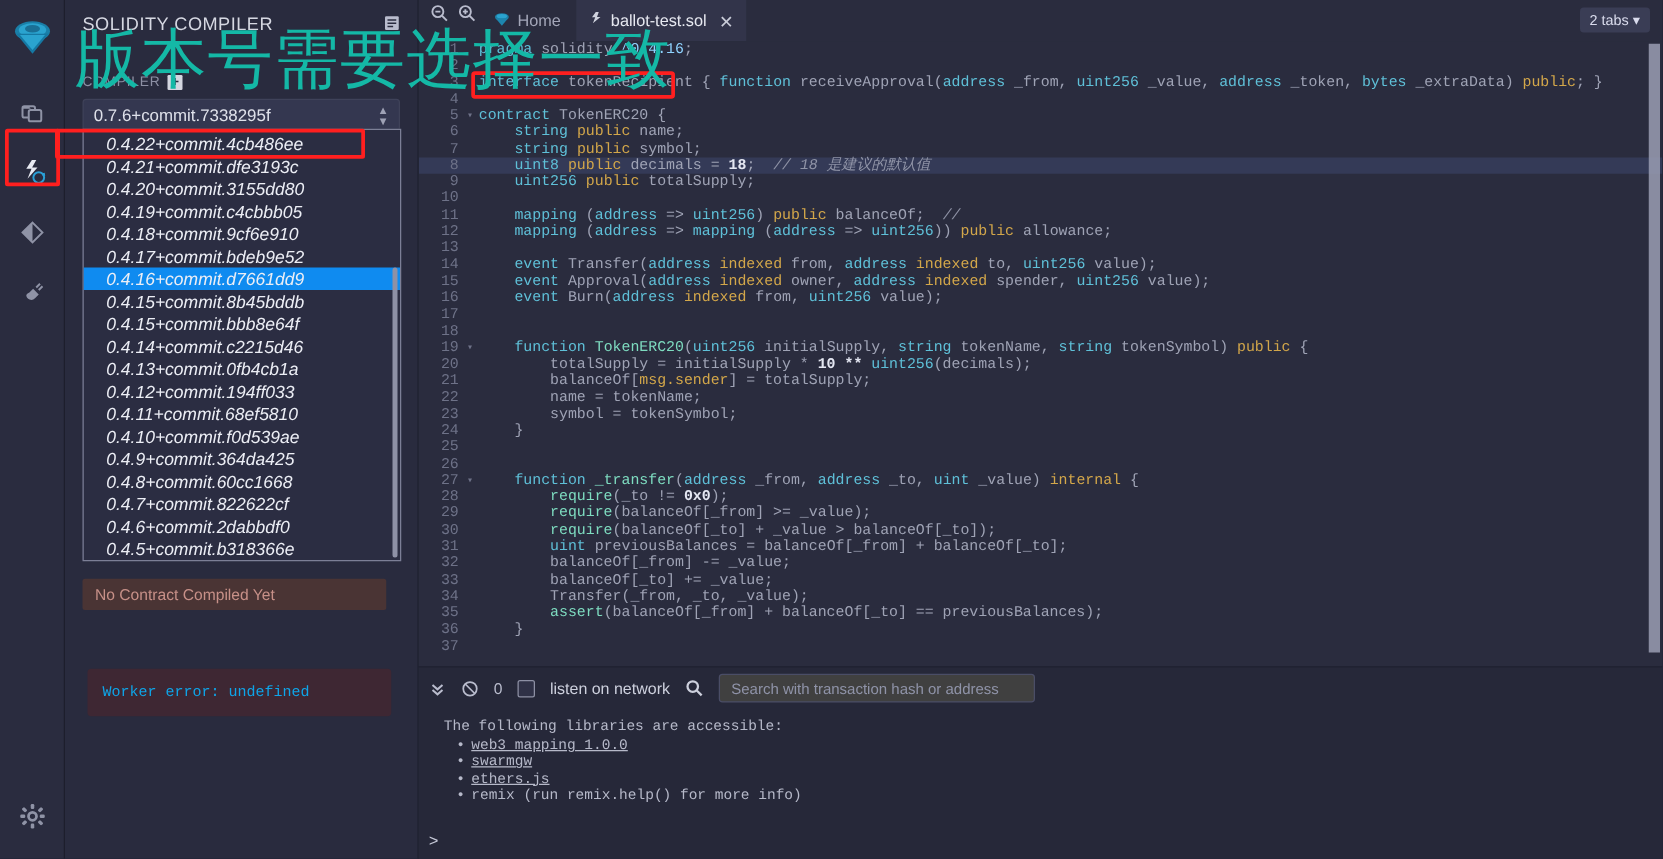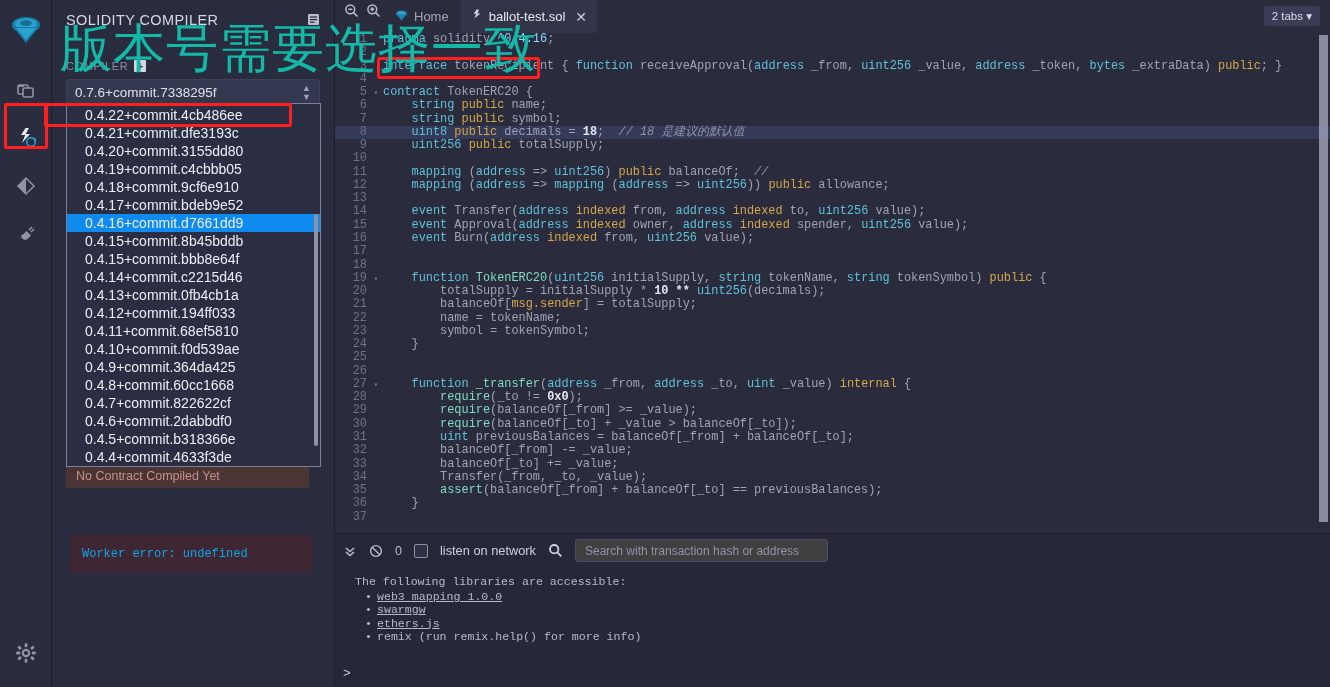--- a/index.html
+++ b/index.html
@@ -69,21 +69,21 @@
   .select-arrows div { line-height: 9px; }
 
   
   .dropdown {
     position: absolute; left: 14px; top: 103px; width: 255px;
     background: #2b2d42; border: 1px solid #7c7f96;
     z-index: 40; padding: 2px 0 0 0;
   }
   .dd-item {
     color: #eceef5; font-size: 14px; padding: 2px 0 2px 18px;
-    height: 18px; line-height: 15px; white-space: nowrap; cursor: pointer;
+    height: 18px; line-height: 15px; white-space: nowrap; cursor: pointer; font-style: italic;
   }
   .dd-item.selected { background: #0f8bf0; }
   .dd-scroll {
     position: absolute; right: 2px; top: 110px; width: 4px; height: 232px;
     background: #8e91a6; border-radius: 2px;
   }
   .dd-highlight {
     position: absolute; left: -8px; top: 103px; width: 248px; height: 24px;
     border: 3px solid #ff1f1f; border-radius: 2px; pointer-events: none; z-index: 45;
   }
@@ -296,21 +296,20 @@
         <div class="dd-item">0.4.14+commit.c2215d46</div>
         <div class="dd-item">0.4.13+commit.0fb4cb1a</div>
         <div class="dd-item">0.4.12+commit.194ff033</div>
         <div class="dd-item">0.4.11+commit.68ef5810</div>
         <div class="dd-item">0.4.10+commit.f0d539ae</div>
         <div class="dd-item">0.4.9+commit.364da425</div>
         <div class="dd-item">0.4.8+commit.60cc1668</div>
         <div class="dd-item">0.4.7+commit.822622cf</div>
         <div class="dd-item">0.4.6+commit.2dabbdf0</div>
         <div class="dd-item">0.4.5+commit.b318366e</div>
-        <div class="dd-item">0.4.4+commit.4633f3de</div>
       </div>
     <div class="dd-highlight"></div>
 
     <div class="compiled-box">
       <span>No Contract Compiled Yet</span>
     </div>
   </div>
 
   <div class="worker-error">
     <span>Worker error: undefined</span>

